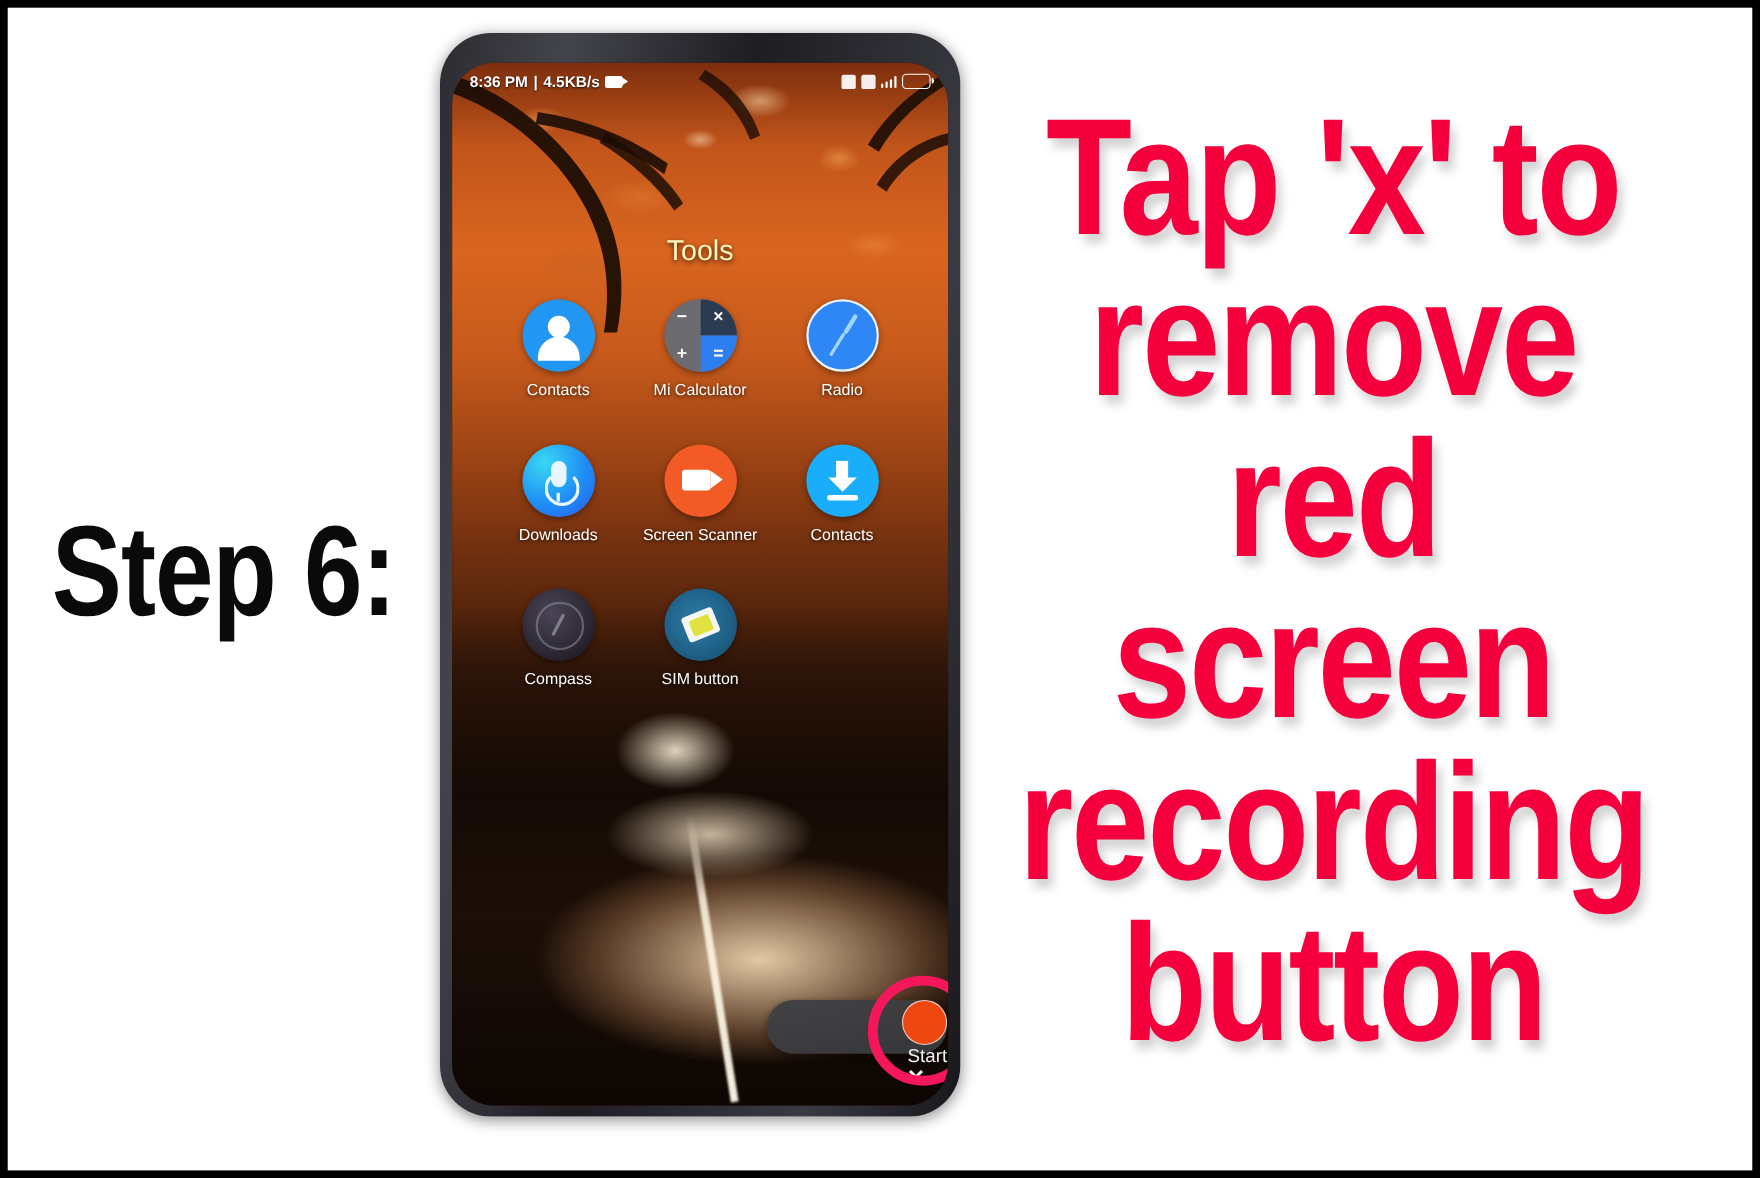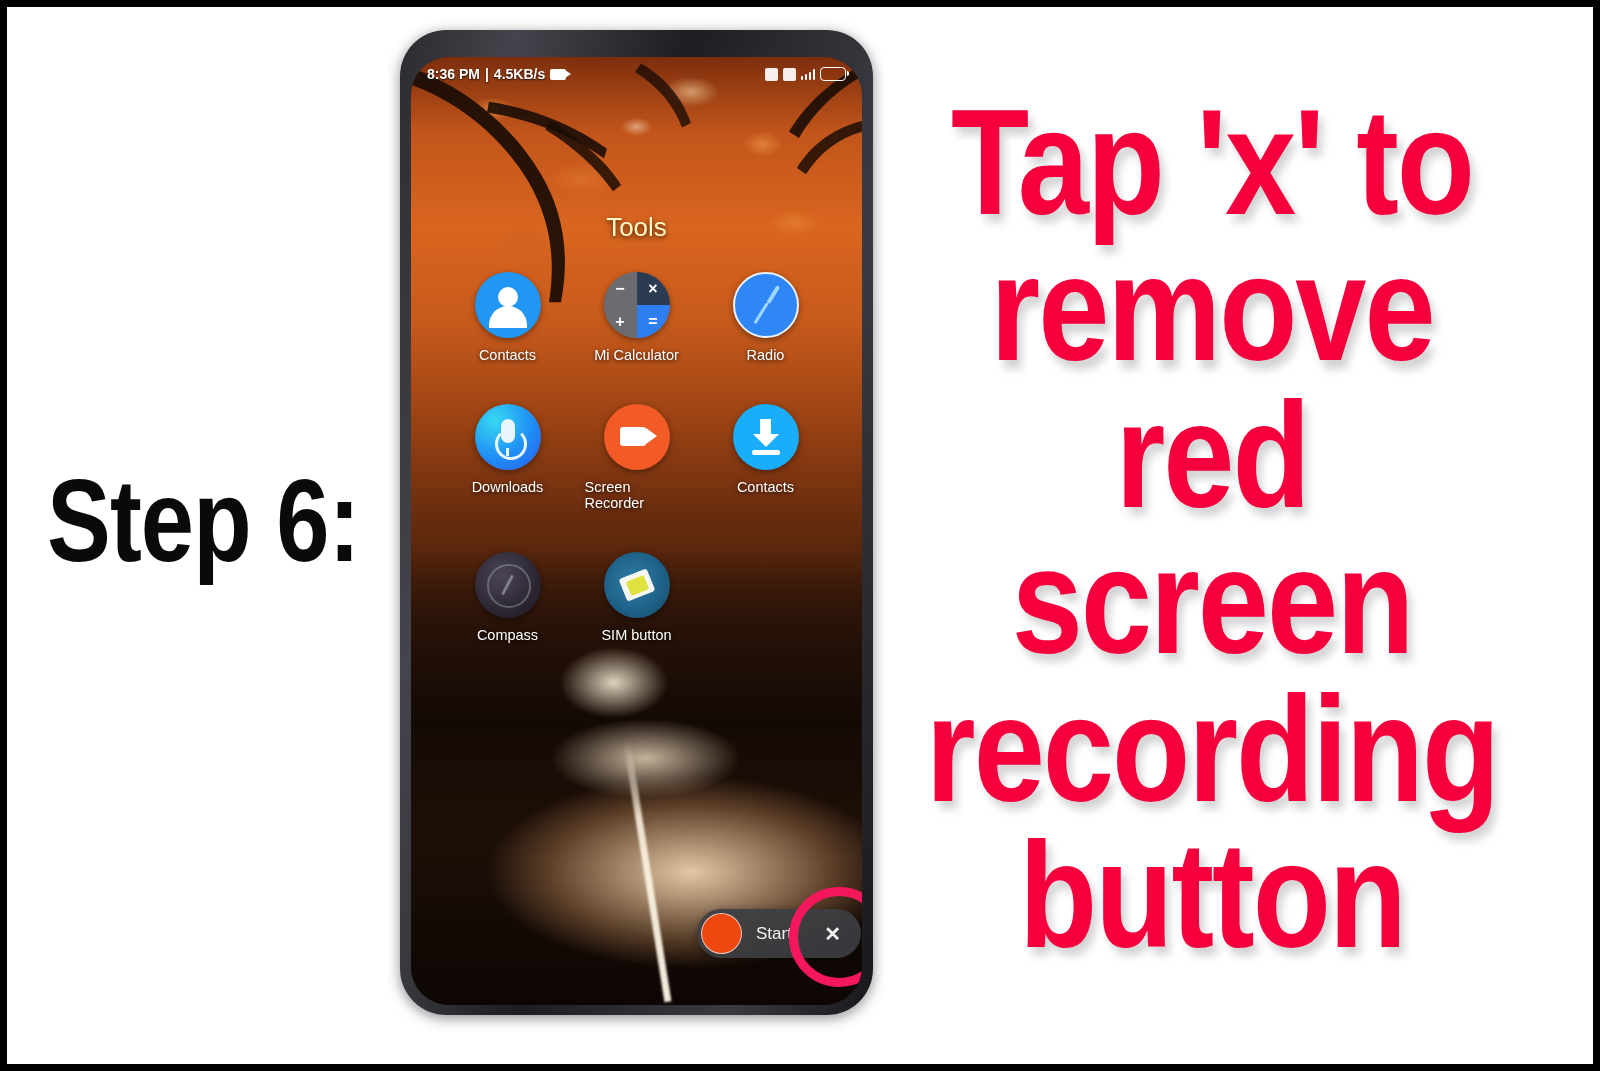--- a/index.html
+++ b/index.html
@@ -244,24 +244,25 @@
   .ic-sim .card{position:absolute;width:30px;height:24px;background:#f6f6f2;left:18px;top:21px;transform:rotate(-22deg);border-radius:3px;}
   .ic-sim .chip{position:absolute;width:19px;height:15px;background:#dfe23f;left:24px;top:26px;transform:rotate(-22deg);border-radius:2px;}
 
   
   #recbar{
     position:absolute;
     left:286px;top:852px;
     width:164px;height:49px;
     background:rgba(60,61,66,0.93);
     border-radius:26px;
-    display:flex;align-items:center;
+    display:flex;align-items:flex-end;
     padding-left:4px;
     box-sizing:border-box;
     box-shadow:0 2px 8px rgba(0,0,0,0.4);
+    flex-direction:column;
   }
   #rec-dot{
     width:41px;height:41px;border-radius:50%;
     background:#ef4710;
     border:1.8px solid rgba(235,235,235,0.8);
     box-sizing:border-box;
     flex:0 0 auto;
   }
   #rec-start{
     color:#f2f2f2;font-size:17px;margin-left:14px;flex:1;
@@ -372,21 +373,21 @@
             </div>
             <div class="app-lbl">Downloads</div>
           </div>
 
           <div class="app">
             <div class="ic ic-srec">
               <span class="cam"></span>
               <span class="lens"></span>
             </div>
             <div class="app-lbl">Screen
-Recorder</div>
+Scanner</div>
           </div>
 
 
           <div class="app">
             <div class="ic ic-dl">
               <span class="shaft"></span>
               <span class="tip"></span>
               <span class="base"></span>
             </div>
             <div class="app-lbl">Contacts</div>

